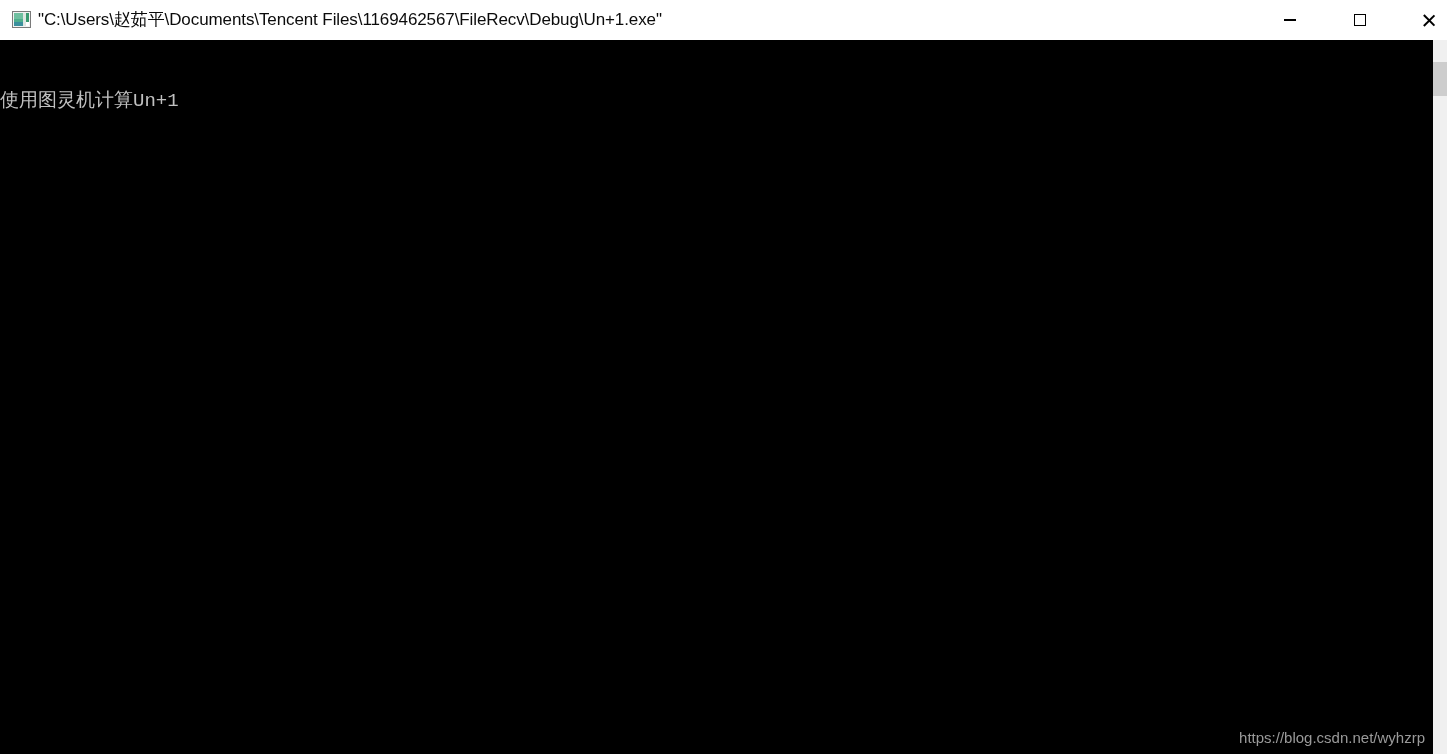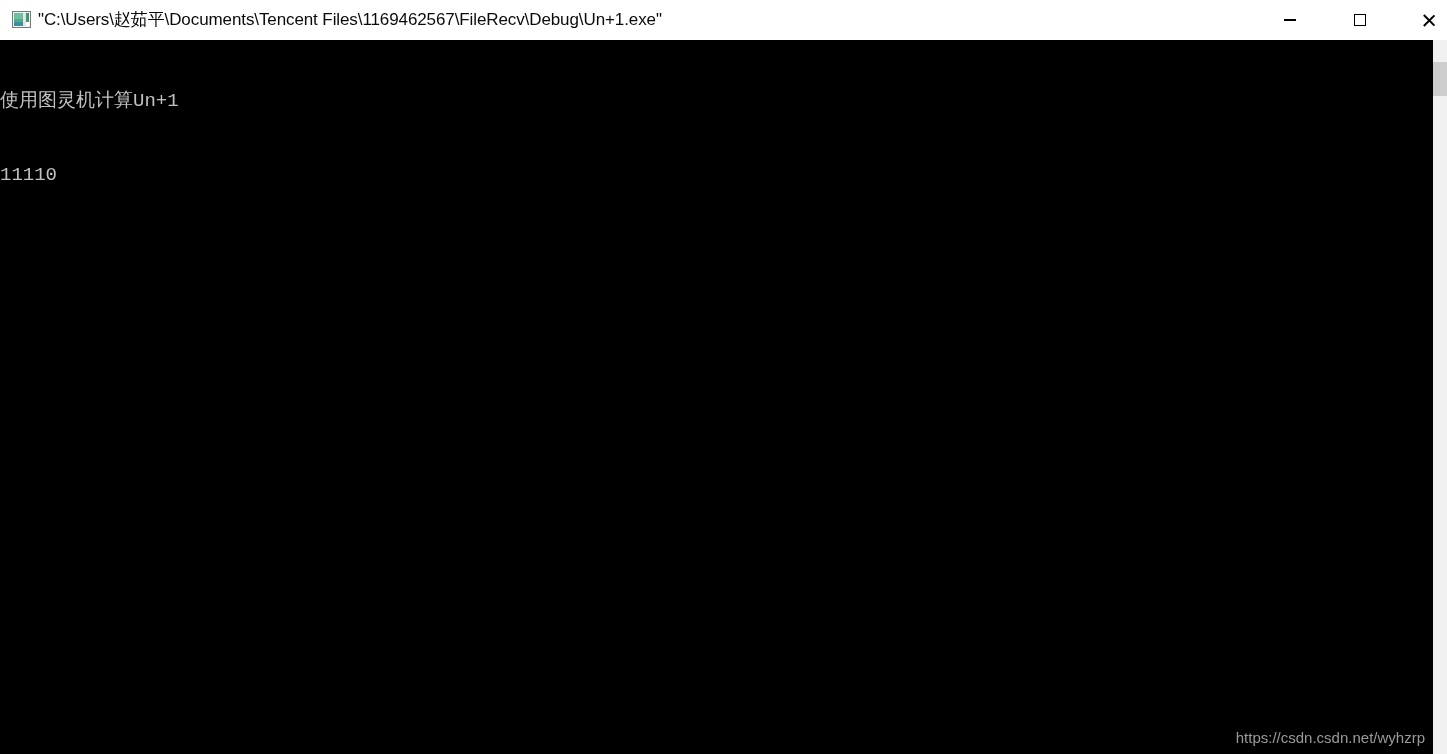--- a/index.html
+++ b/index.html
@@ -194,23 +194,22 @@
 
     <button class="win-btn" id="btn-close">
       <span class="glyph-close"></span>
     </button>
 
   </div>
 
   <div id="console-surface">
     <div id="console-output">
       <span class="console-line">使用图灵机计算Un+1</span>
-      <span class="console-line">11110</span>
     </div>
   </div>
 
   <div id="scrollbar">
     <div id="scrollbar-thumb"></div>
   </div>
 
-  <div id="watermark">https://csdn.csdn.net/wyhzrp</div>
+  <div id="watermark">https://blog.csdn.net/wyhzrp</div>
 
 </div>
 
 </body></html>

